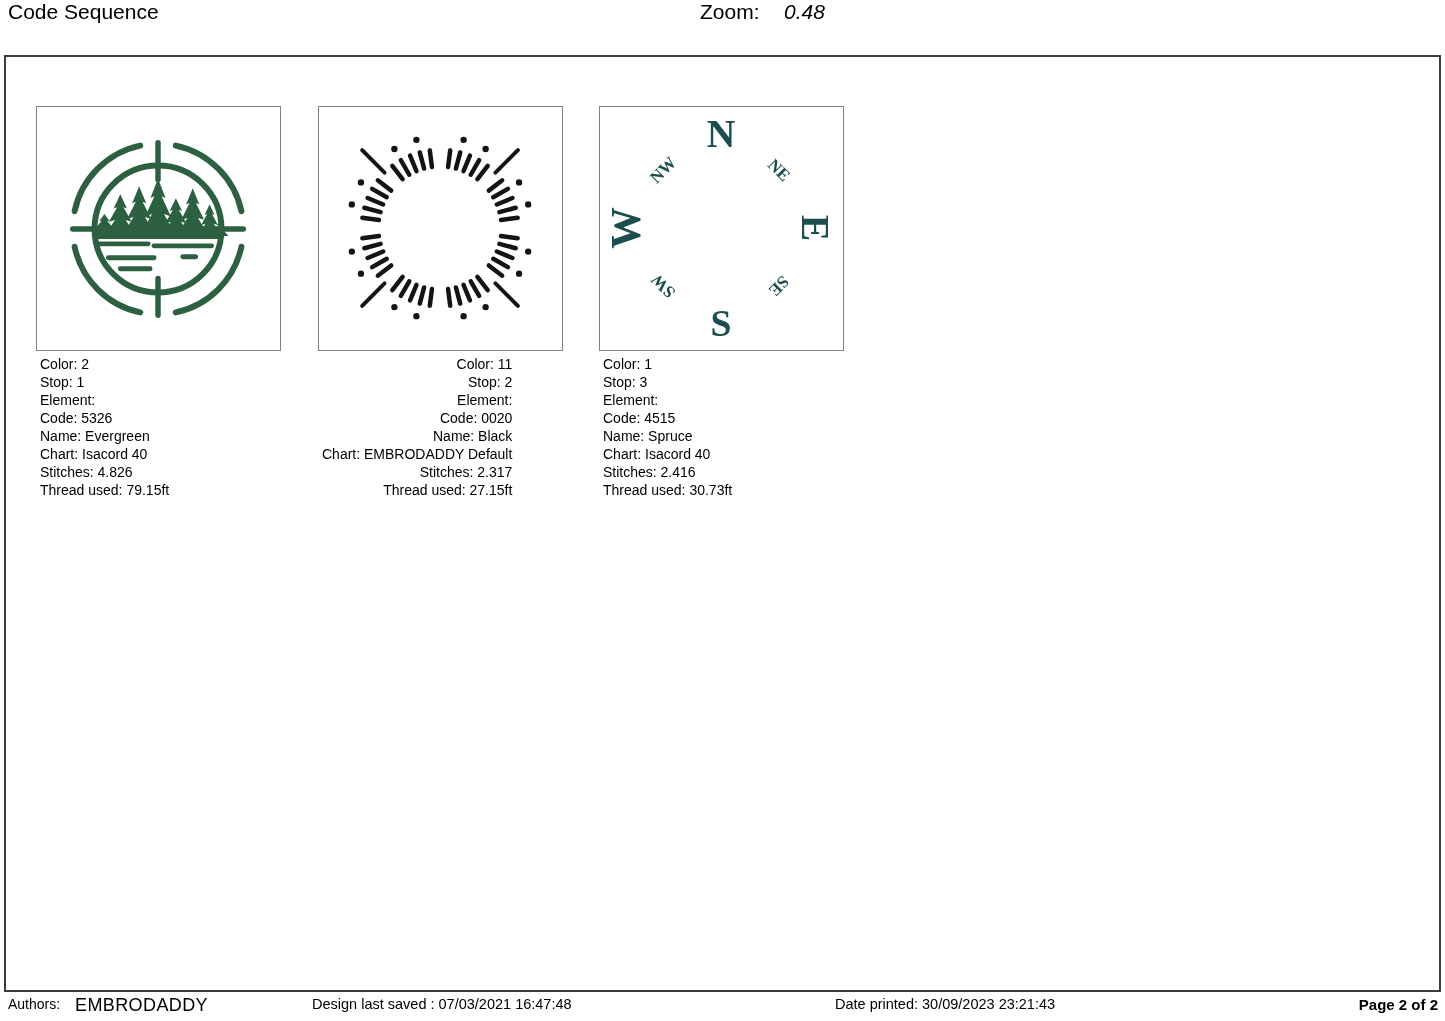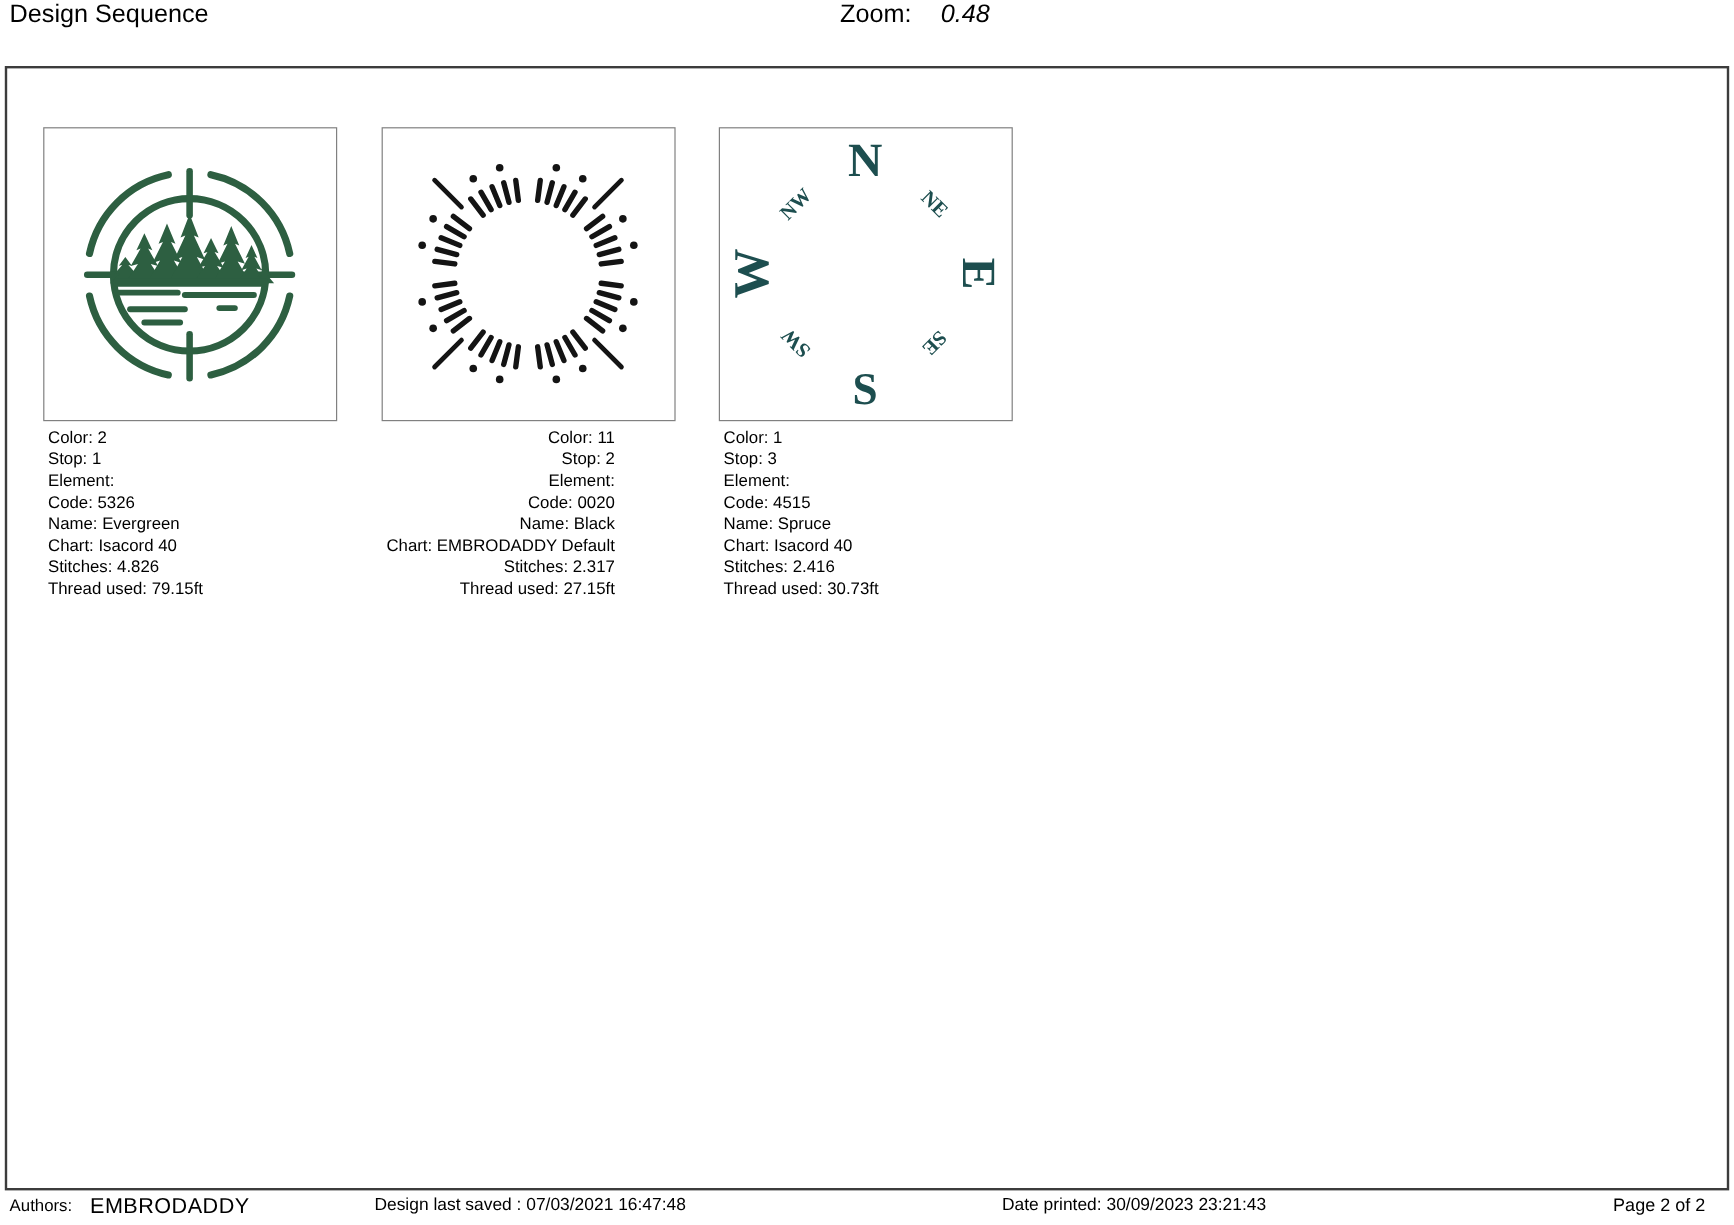--- a/index.html
+++ b/index.html
@@ -20,26 +20,26 @@
   }
   .thumb svg{display:block;width:243px;height:243px;}
   .t1{left:30px;} .t2{left:312px;} .t3{left:593px;}
   .details{position:absolute;top:298px;font-size:14px;line-height:18px;white-space:pre;}
   .d1{left:34px;} .d2{left:316px;text-align:right;} .d3{left:597px;}
   .compass-card{font-family:"Liberation Serif",serif;font-weight:bold;}
   .ft-authors-label{position:absolute;left:8px;top:996px;font-size:14px;}
   .ft-authors-value{position:absolute;left:75px;top:995px;font-size:18px;letter-spacing:.4px;text-align:center;}
   .ft-saved{position:absolute;left:312px;top:996px;font-size:14.5px;}
   .ft-printed{position:absolute;left:835px;top:996px;font-size:14.5px;}
-  .ft-page{position:absolute;right:24px;top:996px;font-size:15px;}
+  .ft-page{position:absolute;right:7px;top:996px;font-size:15px;font-weight:bold;}
 </style>
 </head>
 <body>
 
-<span class="hdr-title">Design Sequence</span>
+<span class="hdr-title">Code Sequence</span>
 <span class="hdr-zoom-label">Zoom:</span>
 <span class="hdr-zoom-value">0.48</span>
 
 <div class="main-box">
 
   <div class="thumb t1">
     <svg viewBox="0 0 245 245">
       <g fill="none" stroke-linecap="round" stroke="#2d5f41">
         <circle cx="122" cy="123" r="64" stroke-width="6"></circle>
         <path d="M139.9 38.9 A86 86 0 0 1 206.1 105.1" stroke-width="6"></path>

